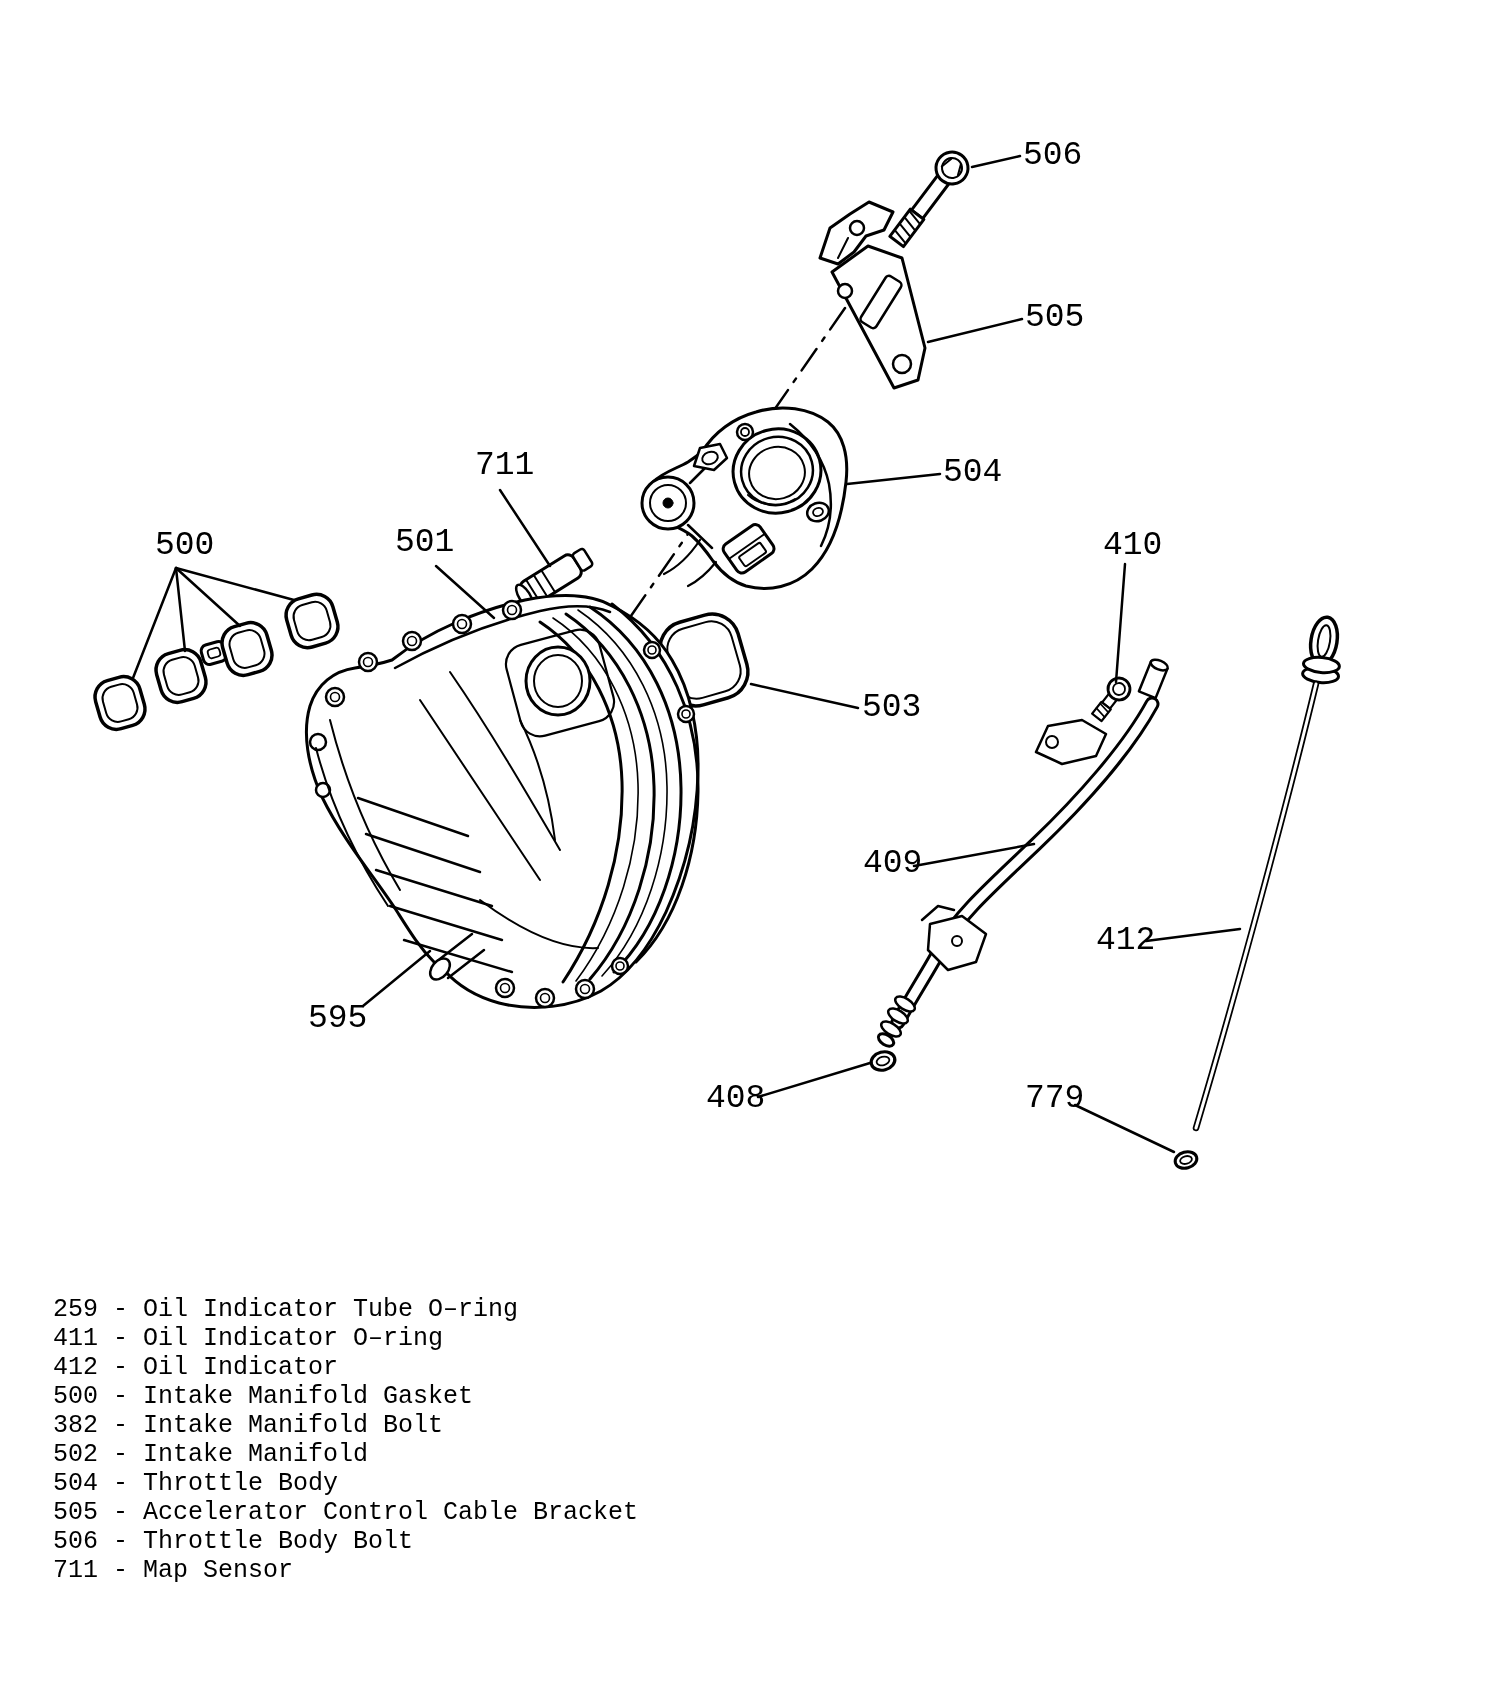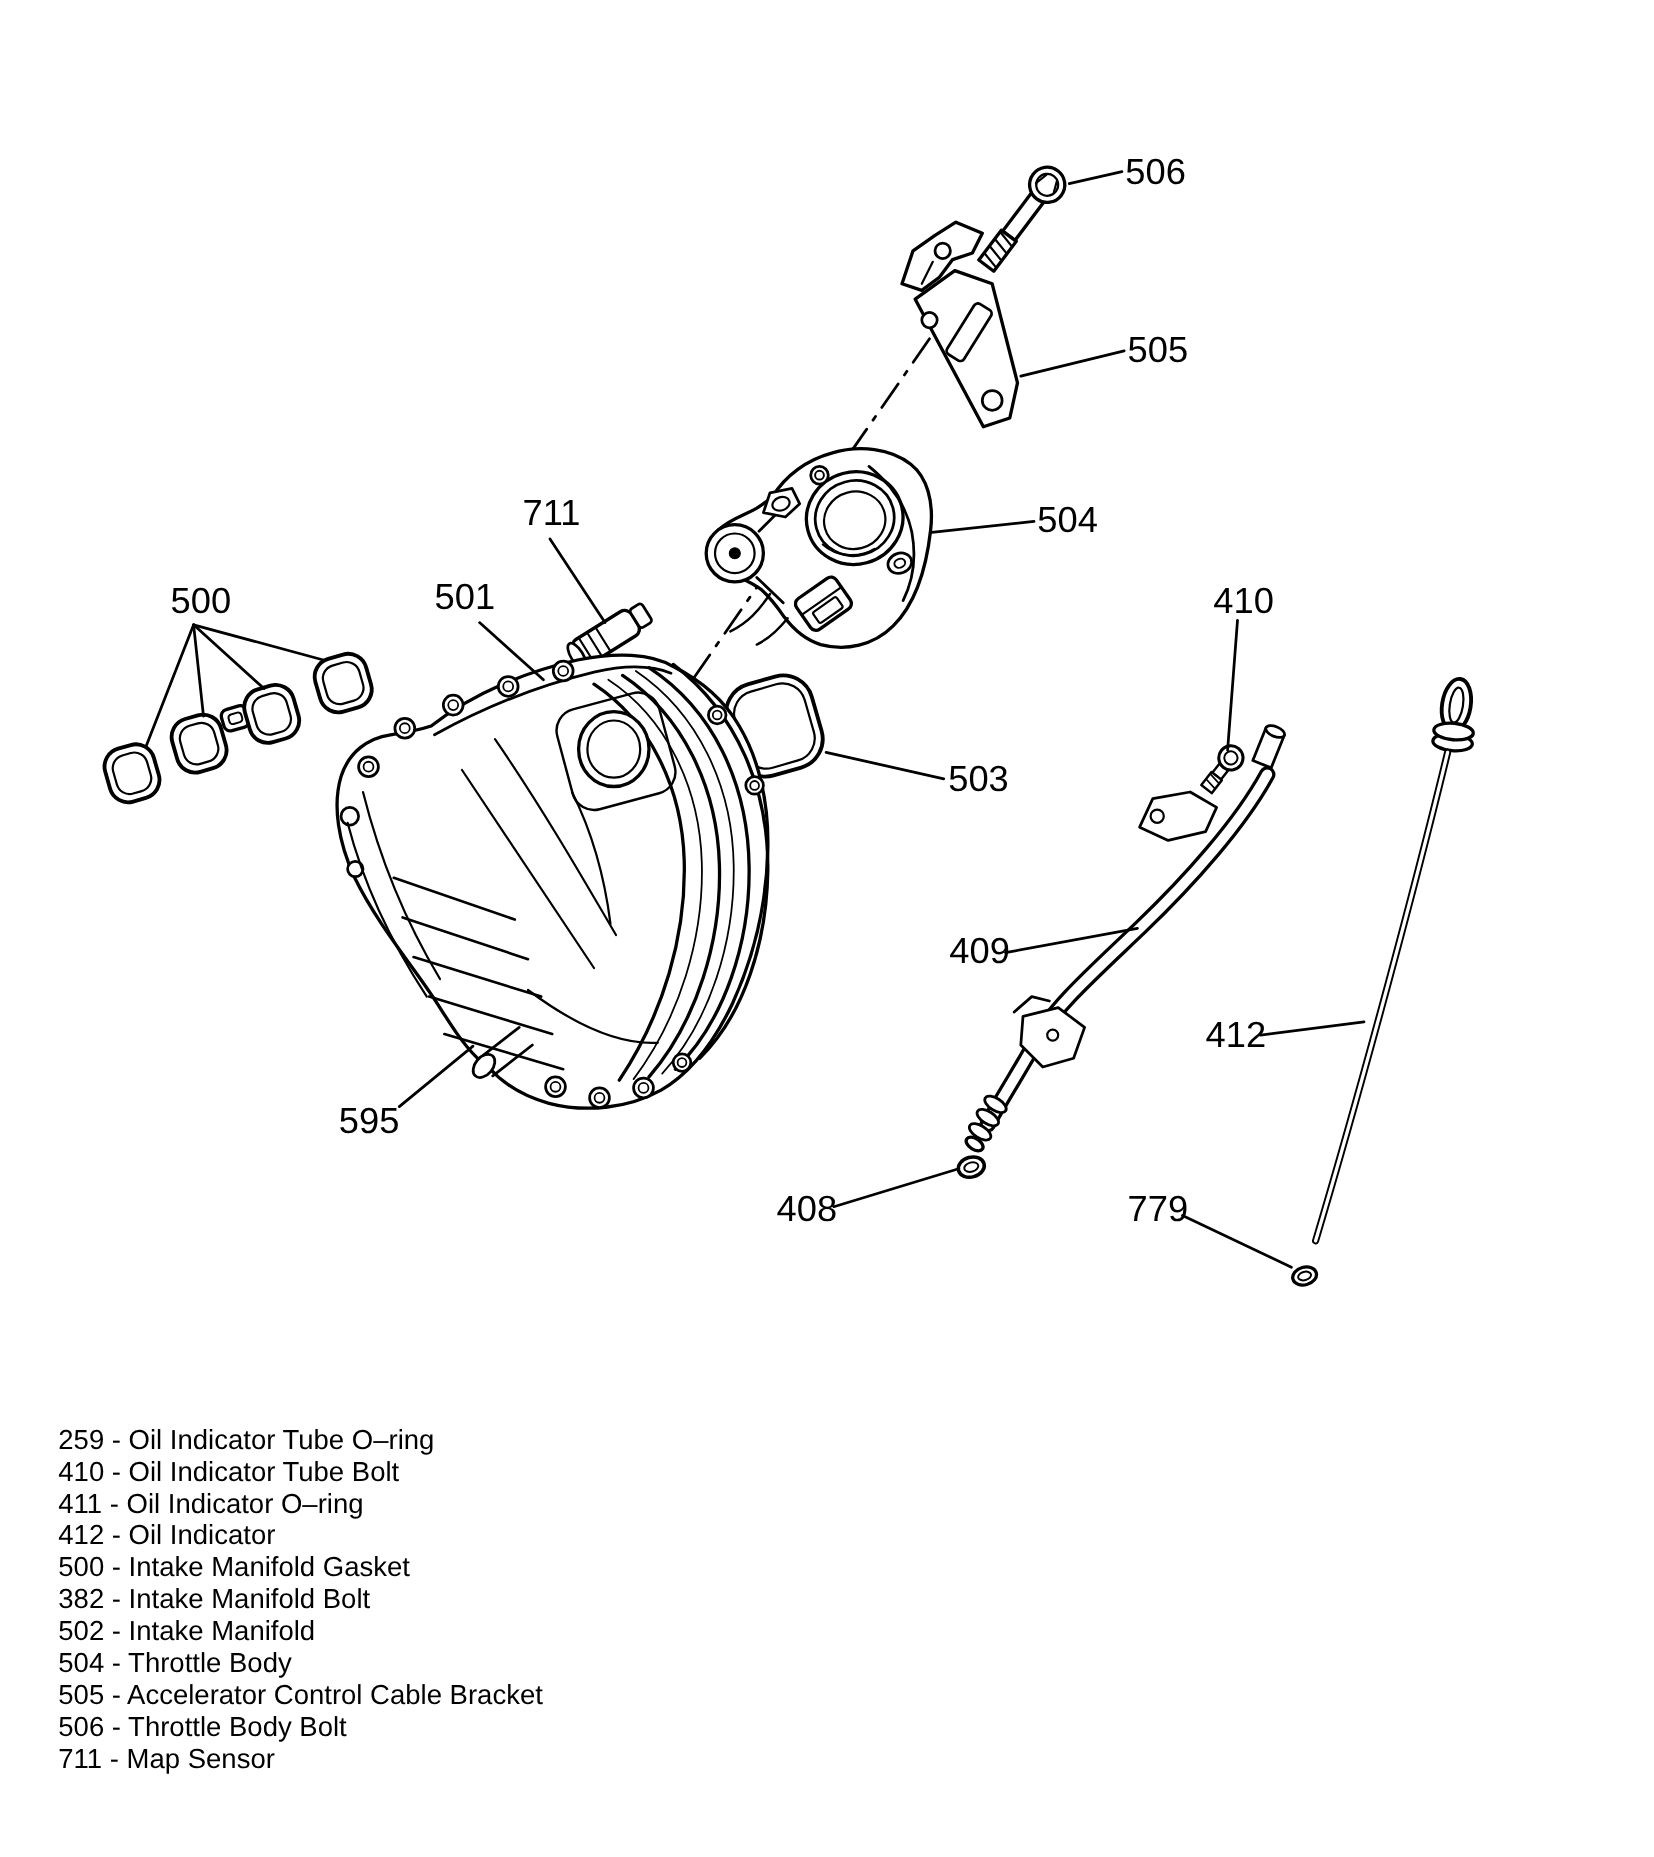--- a/index.html
+++ b/index.html
@@ -4,21 +4,21 @@
 <style>
   html,body{margin:0;padding:0;}
   body{
     width:1504px;height:1688px;
     background:#ffffff;
     font-family:"Liberation Sans", sans-serif;
     position:relative;
     overflow:hidden;
     color:#000;
   }
-  .stage{position:absolute;left:0;top:0;width:1199px;height:1688px;}
+  .stage{position:absolute;left:0;top:0;width:1199px;height:1688px;font-family:Liberation Mono, monospace;}
   svg.art{position:absolute;left:0;top:0;}
   .callout{
     position:absolute;
     font-size:33px;
     line-height:33px;
     letter-spacing:0px;
     color:#000;
     white-space:nowrap;
   }
   .legend{
@@ -275,21 +275,20 @@
 <div class="callout" style="left:1103px;top:529px;">410</div>
 <div class="callout" style="left:862px;top:691px;">503</div>
 <div class="callout" style="left:863px;top:847px;">409</div>
 <div class="callout" style="left:1096px;top:924px;">412</div>
 <div class="callout" style="left:308px;top:1002px;">595</div>
 <div class="callout" style="left:706px;top:1082px;">408</div>
 <div class="callout" style="left:1025px;top:1082px;">779</div>
 
 <div class="legend">
   <div class="row">259 - Oil Indicator Tube O–ring</div>
-  <div class="row">410 - Oil Indicator Tube Bolt</div>
   <div class="row">411 - Oil Indicator O–ring</div>
   <div class="row">412 - Oil Indicator</div>
   <div class="row">500 - Intake Manifold Gasket</div>
   <div class="row">382 - Intake Manifold Bolt</div>
   <div class="row">502 - Intake Manifold</div>
   <div class="row">504 - Throttle Body</div>
   <div class="row">505 - Accelerator Control Cable Bracket</div>
   <div class="row">506 - Throttle Body Bolt</div>
   <div class="row">711 - Map Sensor</div>
 </div>

